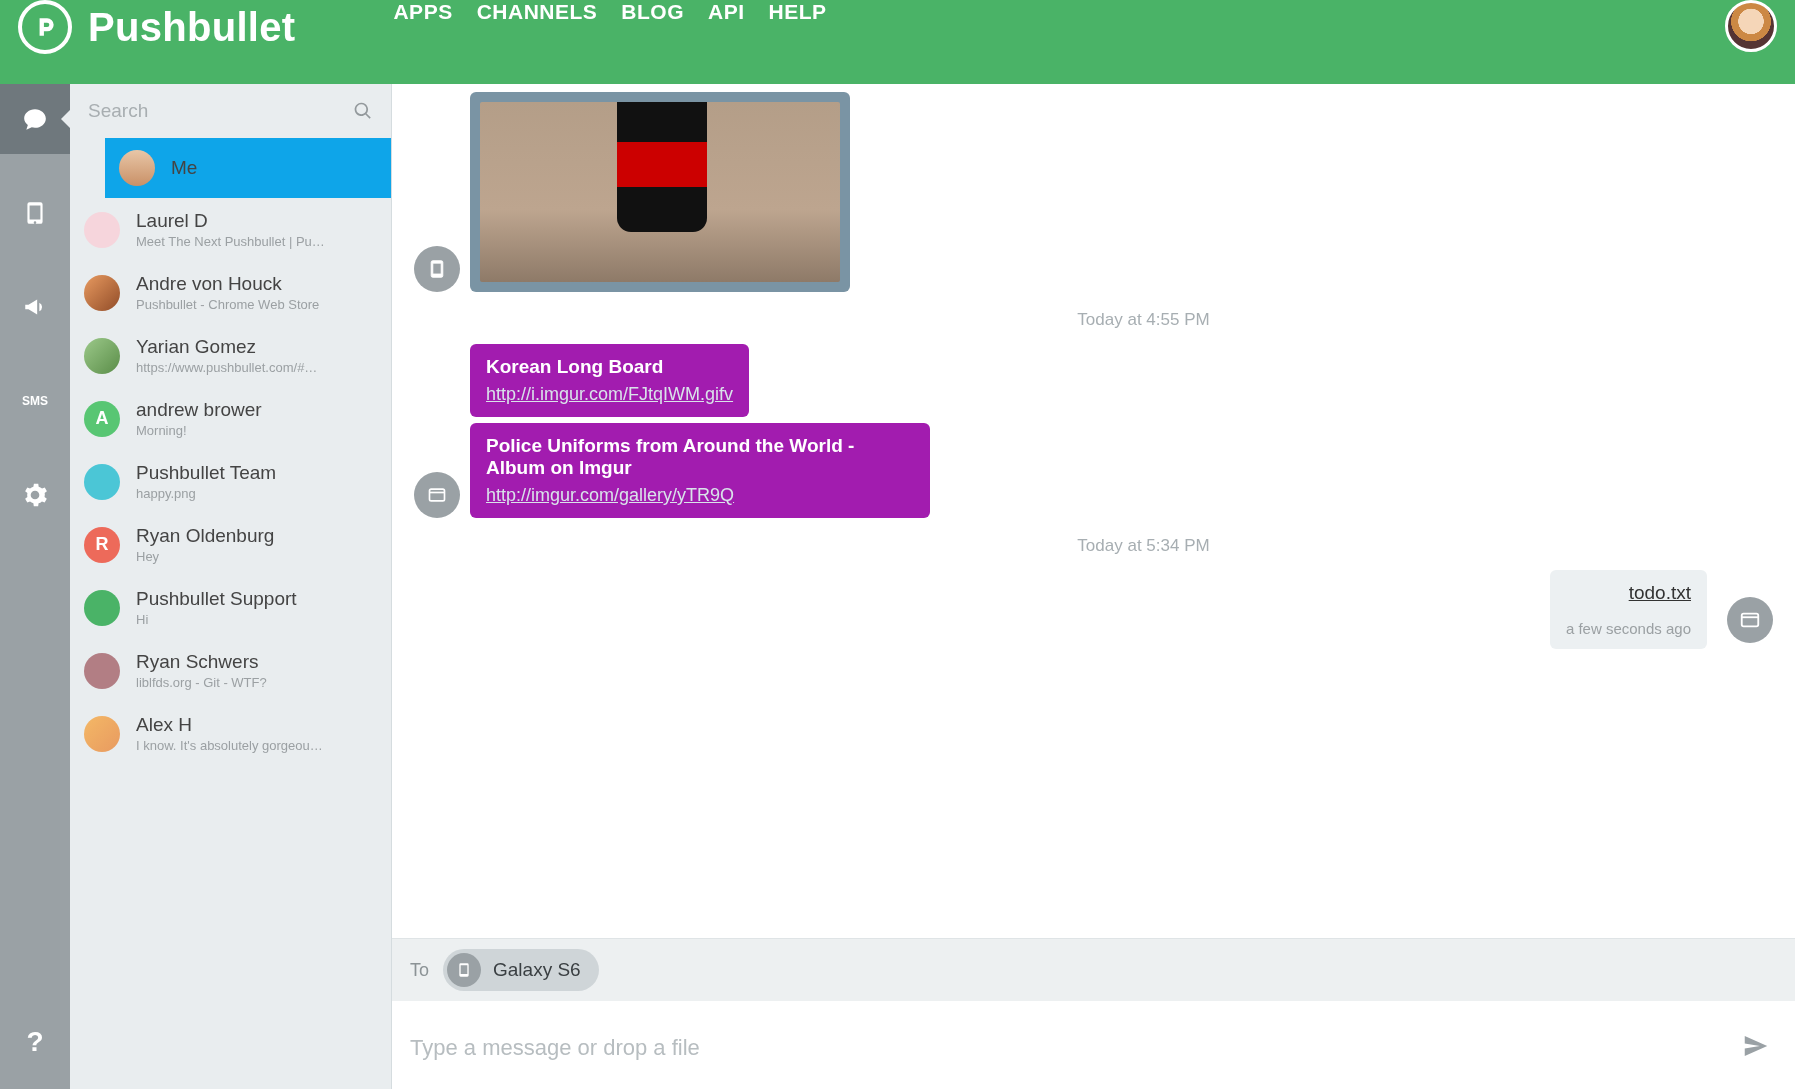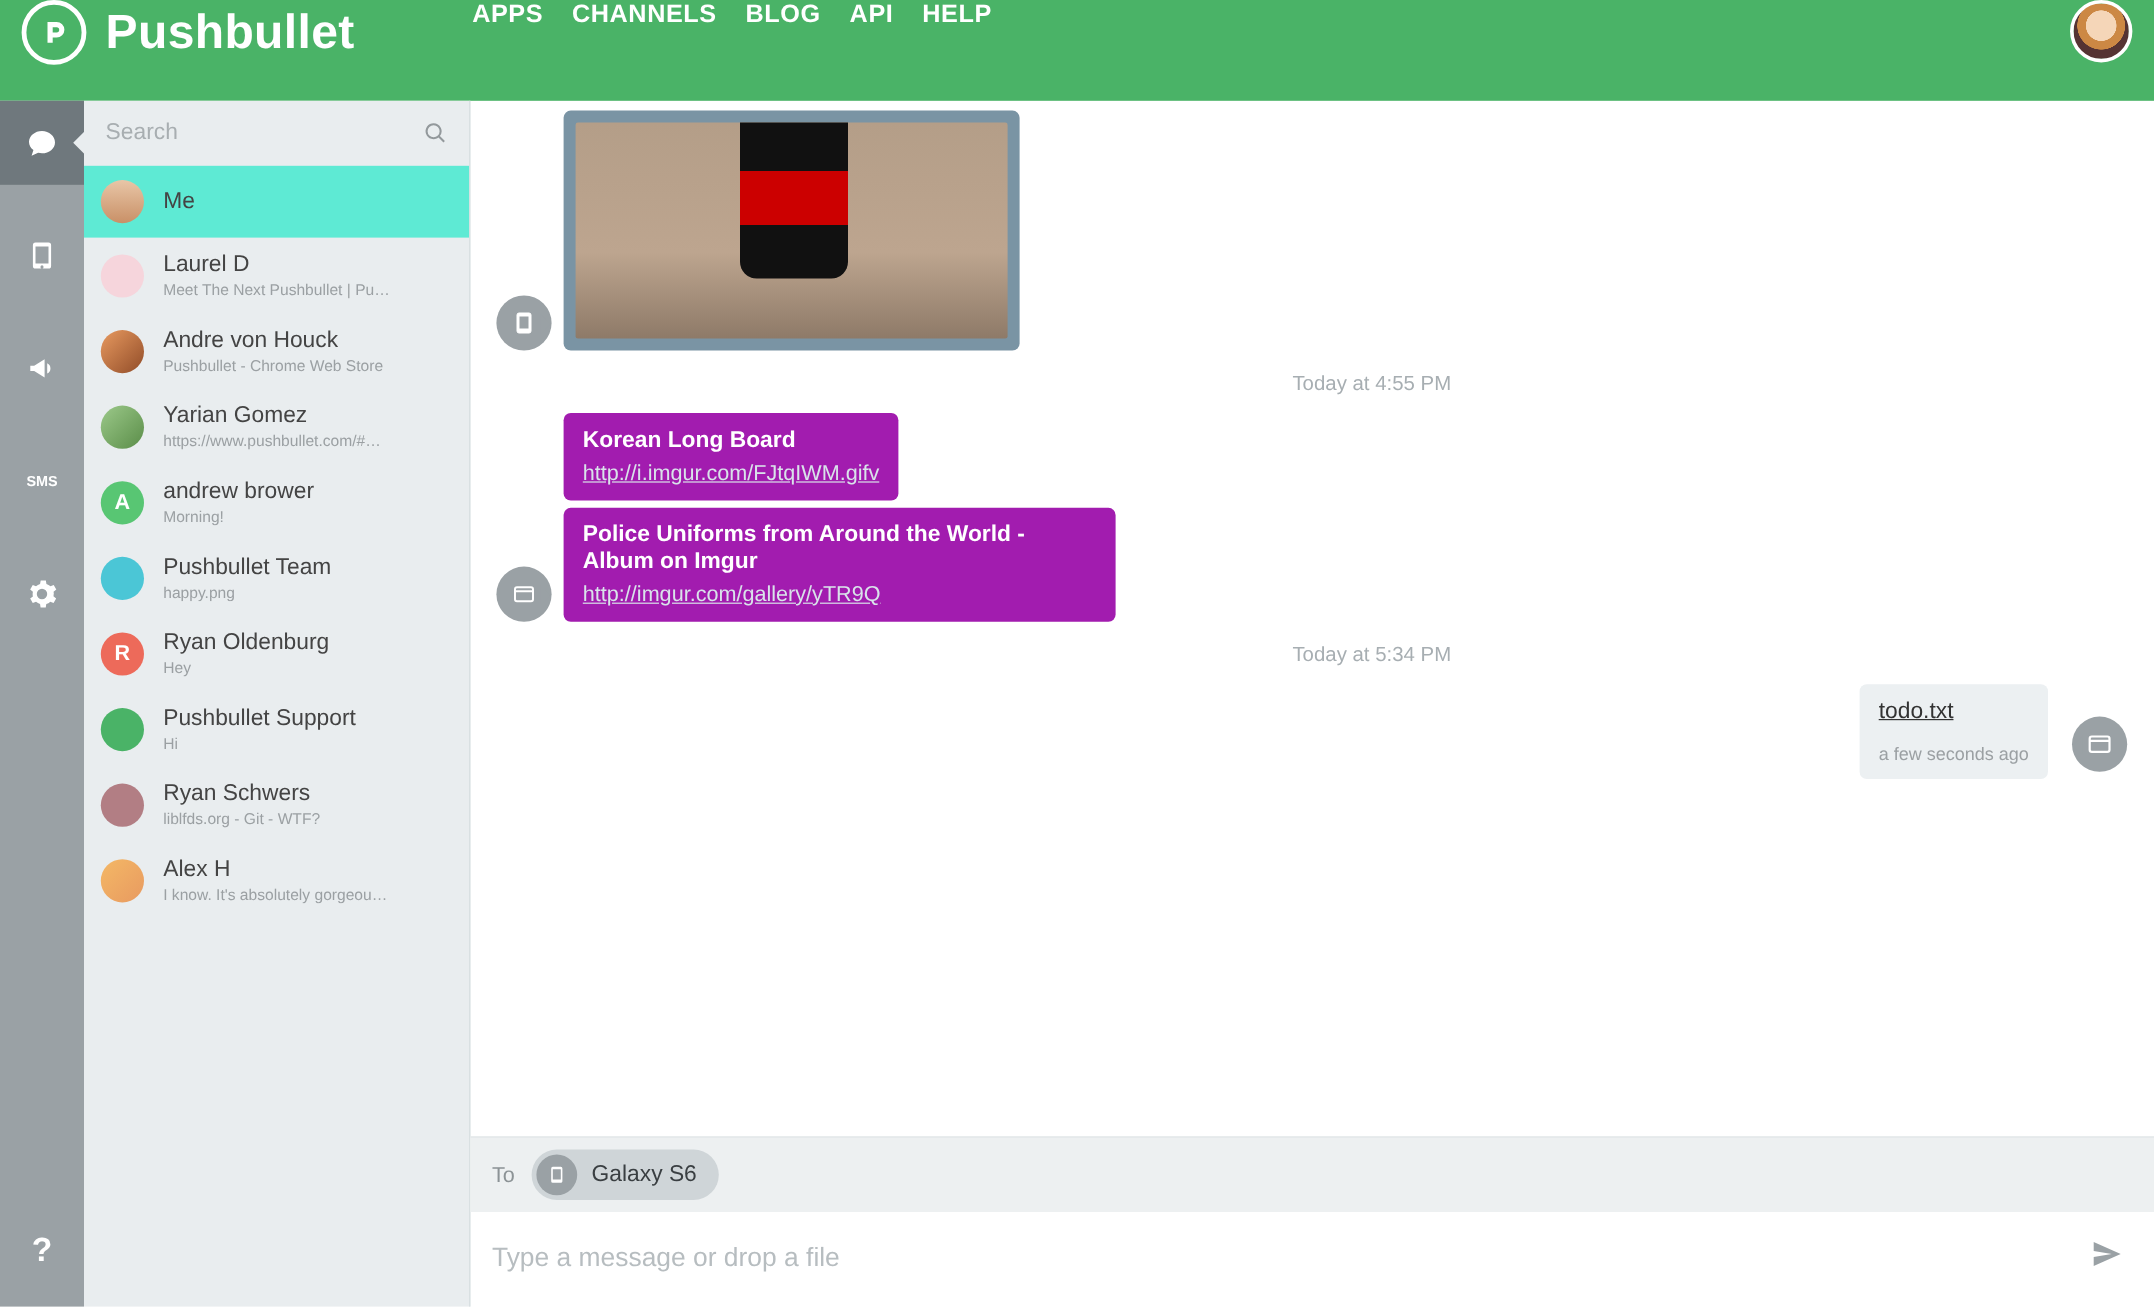--- a/index.html
+++ b/index.html
@@ -31,21 +31,21 @@
 
   
   .contacts { width:322px; background:#e9edef; display:flex; flex-direction:column; border-right:1px solid #d5dcdf; flex-shrink:0; }
   .searchbar { height:54px; display:flex; align-items:center; padding:0 18px; }
   .searchbar input { flex:1; border:none; background:transparent; font-size:19px; color:#0f172a; outline:none; }
   .searchbar input::placeholder { color:#a8aeb1; }
   .searchbar svg { width:20px; height:20px; fill:#93999c; cursor:pointer;}
 
   .clist { flex:1; overflow-y:auto; }
   .citem { display:flex; align-items:center; gap:16px; padding:12px 14px; cursor:pointer; }
-  .citem.selected { background:#5eead4; }
+  .citem.selected { background:#0ea5e9;margin-left:35px; }
   .cav { width:36px; height:36px; border-radius:50%; background:#ccc; flex-shrink:0; display:flex; align-items:center; justify-content:center; color:#fff; font-weight:700; font-size:18px; }
   .cinfo { flex:1; min-width:0; }
   .cname { font-size:19px; color:#444; white-space:nowrap; overflow:hidden; text-overflow:ellipsis; }
   .cpreview { font-size:13px; color:#9ba0a3; white-space:nowrap; overflow:hidden; text-overflow:ellipsis; margin-top:2px; }
 
   
   .convo { flex:1; display:flex; flex-direction:column; min-width:0; }
   .thread { flex:1; overflow-y:auto; padding:0 28px 20px 28px; }
 
   .group { margin-top:8px; position:relative; }
@@ -64,32 +64,32 @@
   .source-left::after { content:""; position:absolute; right:-7px; bottom:14px; border:8px solid transparent; border-left-color:#9aa1a5; }
   .source-left svg { width:20px; height:20px; fill:#fff; stroke:#fff;}
 
   .source-right { position:absolute; right:-6px; bottom:6px; width:46px; height:46px; border-radius:50%; background:#9aa1a5; display:flex; align-items:center; justify-content:center; }
   .source-right::after { content:""; position:absolute; left:-7px; bottom:14px; border:8px solid transparent; border-right-color:#9aa1a5; }
   .source-right svg { width:22px; height:22px; fill:none; stroke:#fff; stroke-width:2;}
 
   .timestamp { text-align:center; color:#a7aeb2; font-size:17px; margin:18px 0 8px 0; position:relative; left:50px;}
 
   .filebubble { background:#ecf0f2; color:#333; border-radius:6px; padding:12px 16px; max-width:300px; font-size:17px; margin-top:6px;}
-  .filebubble .fname { text-decoration:underline; color:#333; font-weight:500; font-size:19px;}
+  .filebubble .fname { text-decoration:underline; color:#333; font-weight:500; font-size:19px;text-align:right;}
   .filebubble .ftime { color:#9ba0a3; font-size:15px; margin-top:16px;}
 
   
   .to-row { background:#edf0f1; border-top:1px solid #dfe4e6; padding:10px 18px; display:flex; align-items:center; gap:14px; }
   .to-label { color:#8c9396; font-size:18px; }
   .chip { background:#cfd5d8; border-radius:22px; padding:4px 18px 4px 4px; display:flex; align-items:center; gap:12px; }
   .chip .chip-icon { width:34px; height:34px; border-radius:50%; background:#9aa1a5; display:flex; align-items:center; justify-content:center;}
   .chip .chip-icon svg { width:16px; height:16px; fill:#fff; }
   .chip .chip-label { font-size:19px; color:#3a3f42; }
 
-  .compose { display:flex; align-items:center; padding:20px 24px 24px 18px; gap:18px;justify-content:center; }
+  .compose { display:flex; align-items:center; padding:30px 24px 24px 18px; gap:18px;justify-content:center; }
   .compose input { flex:1; border:none; font-size:22px; color:#6b7276; outline:none; }
   .compose input::placeholder { color:#b7bdc0; }
   .send svg { width:30px; height:30px; fill:#9aa1a5; cursor:pointer;}
 
   
   .c-pink   { background:#f6d5dc; }
   .c-face   { background:linear-gradient(180deg,#e8c6a7,#c99067); }
   .c-photo1 { background:linear-gradient(135deg,#e89a60,#914c28); }
   .c-photo2 { background:linear-gradient(135deg,#5db0e0,#2a7aa8); }
   .c-photo3 { background:linear-gradient(135deg,#9cc98a,#5a8d48); }

